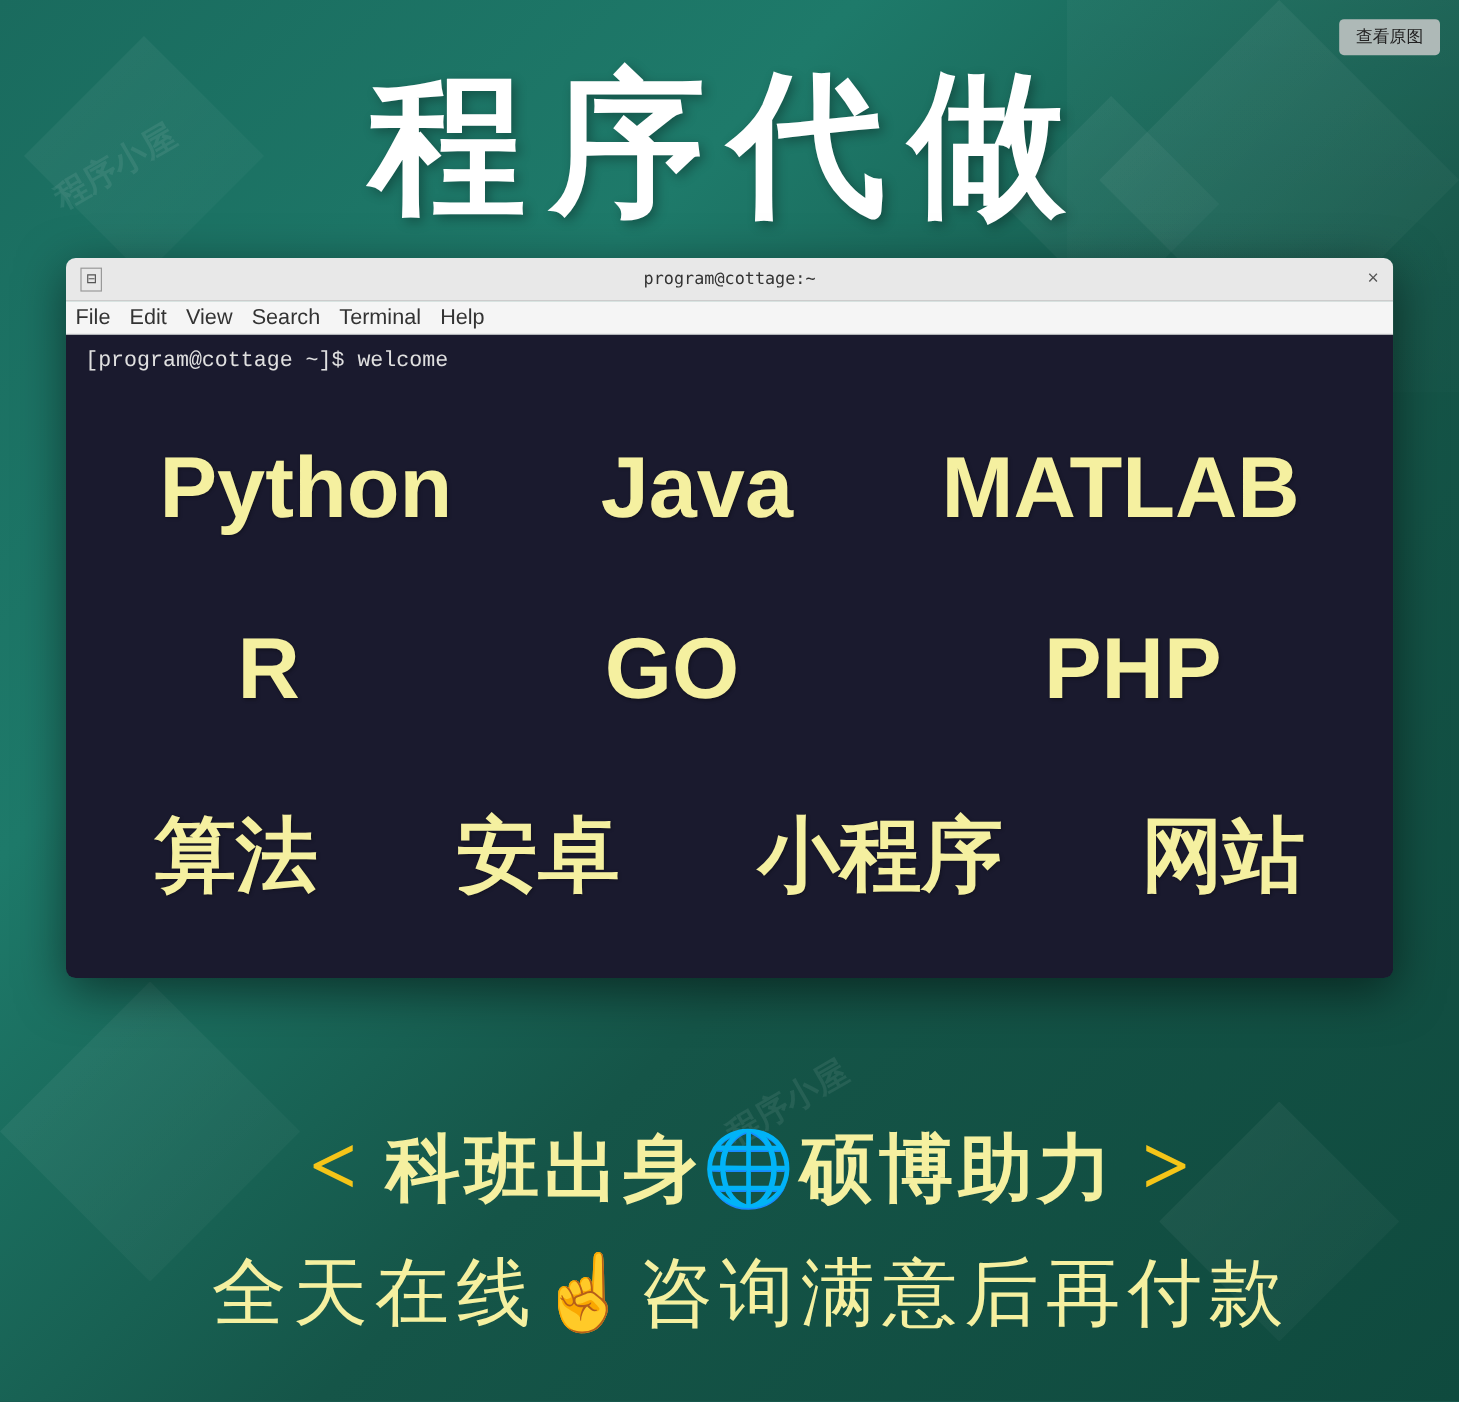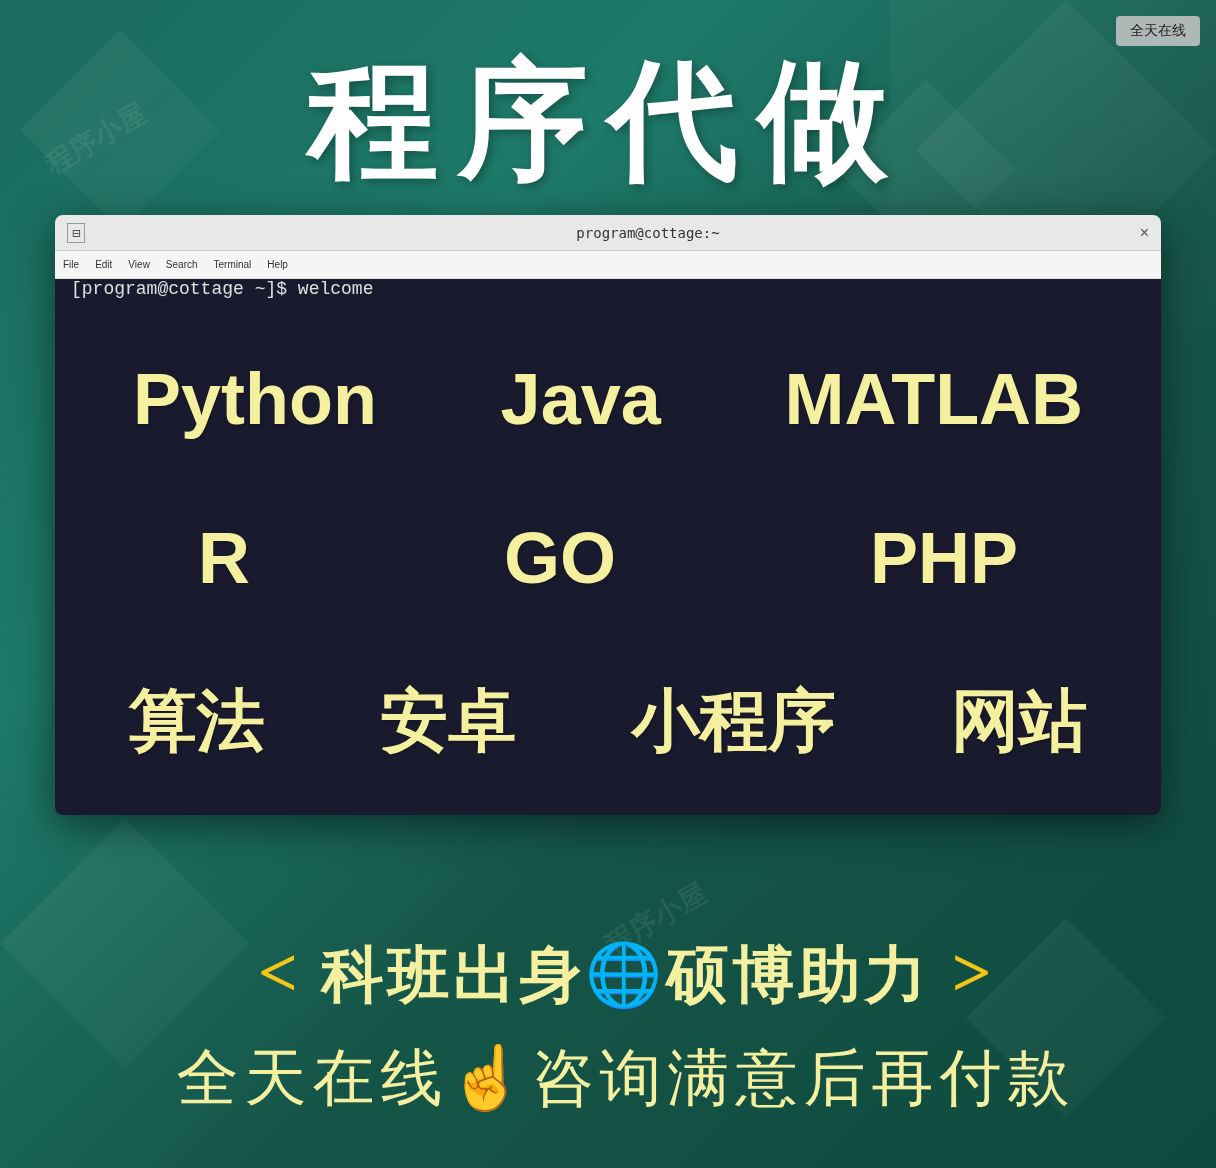--- a/index.html
+++ b/index.html
@@ -98,50 +98,49 @@
       font-family: monospace;
     }
 
     .terminal-title-text {
       position: absolute;
       left: 50%;
       transform: translateX(-50%);
       font-size: 14px;
       color: #333;
       font-family: monospace;
-      margin-left: 40px;
     }
 
     .terminal-close {
       font-size: 16px;
       color: #555;
       cursor: pointer;
     }
 
     .terminal-menubar {
       background: #f5f5f5;
       height: 28px;
       display: flex;
       align-items: center;
       padding: 0 8px;
       gap: 16px;
       border-bottom: 1px solid #ddd;
     }
 
     .terminal-menubar span {
-      font-size: 10px;
+      font-size: 18px;
       color: #333;
       cursor: pointer;
       font-family: 'Segoe UI', sans-serif;
     }
 
     .terminal-body {
       background: #1a1a2e;
       height: calc(100% - 64px);
-      padding: 0 16px;
+      padding: 12px 16px;
       display: flex;
       flex-direction: column;
     }
 
     .terminal-prompt {
       font-family: 'Courier New', monospace;
       font-size: 18px;
       color: #e0e0e0;
       margin-bottom: 10px;
     }
@@ -270,21 +269,21 @@
     <div class="diamond geo4"></div>
     <div class="diamond geo5"></div>
   </div>
 
   <div class="watermark" style="top:120px;left:40px;transform:rotate(-30deg);">程序小屋</div>
   <div class="watermark" style="top:300px;left:850px;transform:rotate(-30deg);">程序小屋</div>
   <div class="watermark" style="top:480px;left:400px;transform:rotate(-30deg);">程序小屋</div>
   <div class="watermark" style="top:700px;left:100px;transform:rotate(-30deg);">程序小屋</div>
   <div class="watermark" style="top:900px;left:600px;transform:rotate(-30deg);">程序小屋</div>
 
-  <button class="view-original-btn">全天在线</button>
+  <button class="view-original-btn">查看原图</button>
 
   <div class="main-title">程序代做</div>
 
   <div class="terminal-wrapper">
 
     <div class="terminal-titlebar">
       <div class="terminal-titlebar-left">
         <span class="terminal-title-icon">⊟</span>
       </div>
       <span class="terminal-title-text">program@cottage:~</span>

